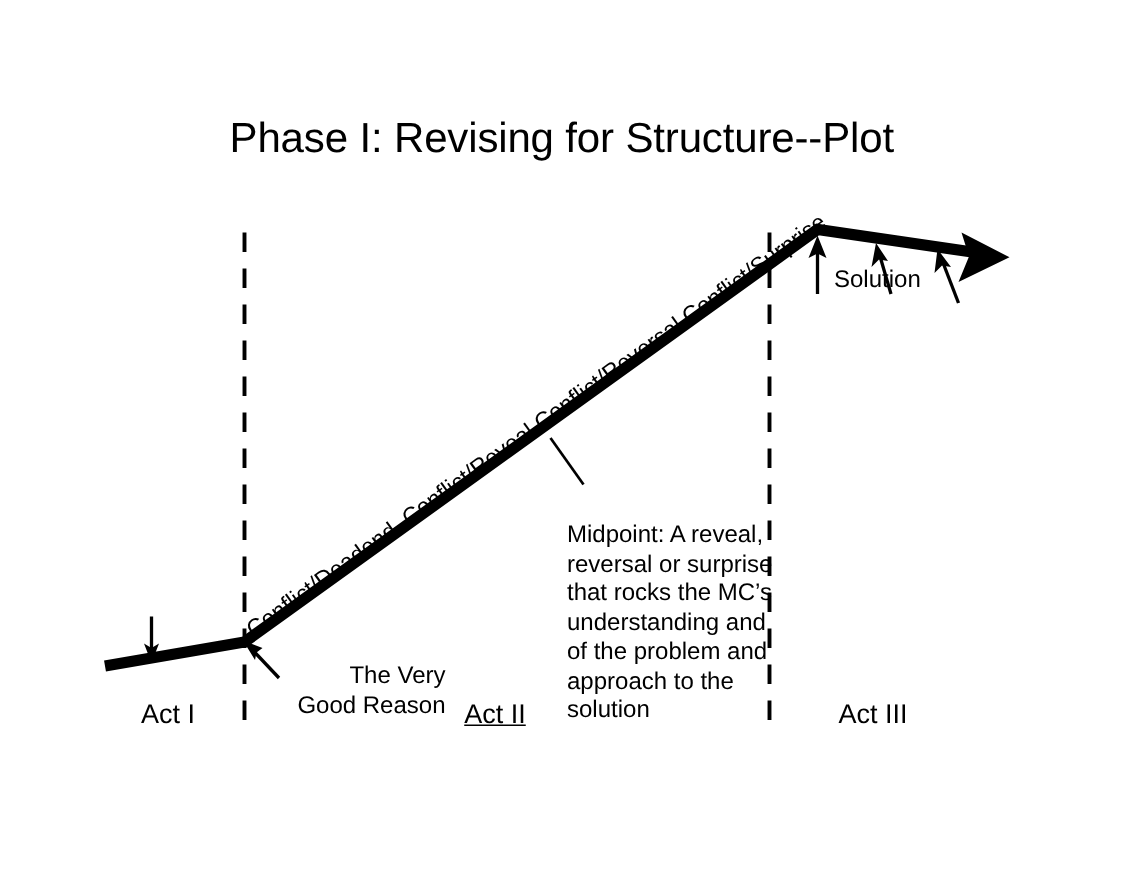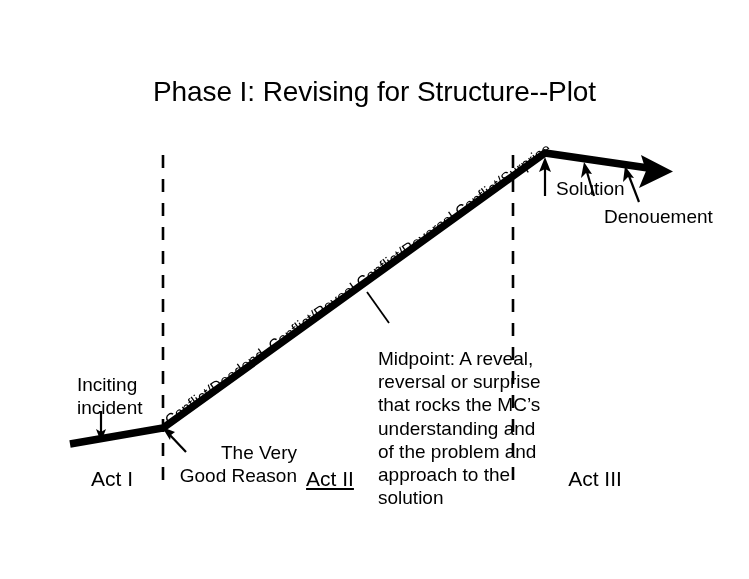--- a/index.html
+++ b/index.html
@@ -35,21 +35,21 @@
     left: 0;
     top: 76px;
     width: 749px;
     text-align: center;
     font-size: 28px;
     line-height: 1.15;
     letter-spacing: -0.1px;
     white-space: pre;
   }
   .ann {
-    font-size: 19px;
+    font-size: 16px;
   }
   #inciting-incident-label {
     left: 77px;
     top: 373px;
     width: 110px;
     text-align: left;
   }
   #very-good-reason-label {
     left: 177px;
     top: 441px;
@@ -75,27 +75,27 @@
     width: 90px;
     text-align: left;
   }
   #denouement-label {
     left: 604px;
     top: 205px;
     width: 130px;
     text-align: left;
   }
   .act-label {
-    font-size: 21px;
+    font-size: 18px;
     text-align: center;
     top: 466px;
   }
   #act-1-label { left: 72px; width: 80px; }
   #act-2-label { left: 290px; width: 80px; text-decoration: underline; }
-  #act-3-label { left: 555px; width: 80px; }
+  #act-3-label { left: 542px; width: 80px; }
   #rising-action-label {
     left: 167px;
     top: 413px;
     font-size: 15.5px;
     transform-origin: 0 50%;
     transform: rotate(-35.7deg);
     white-space: pre;
   }
 </style>
 </head>
@@ -125,40 +125,37 @@
     <line x1="545" y1="196" x2="545" y2="168" stroke="#000000" stroke-width="2.2"></line>
     <path d="M 545 157 L 539 172 L 545 169 L 551 172 Z" fill="#000000"></path>
 
     <line x1="594" y1="196" x2="587" y2="172" stroke="#000000" stroke-width="2.2"></line>
     <path d="M 584 162 L 581 178 L 586 173 L 592 174 Z" fill="#000000"></path>
 
     <line x1="639" y1="202" x2="629" y2="176" stroke="#000000" stroke-width="2.2"></line>
     <path d="M 625 166 L 623 182 L 628 177 L 634 178 Z" fill="#000000"></path>
   </svg>
 
-  <div class="txt ann" id="inciting-incident-label">Inciting
-incident</div>
 
   <div class="txt ann" id="very-good-reason-label">The Very
 Good Reason</div>
 
   <div class="txt" id="rising-action-label">Conflict/Deadend  Conflict/Reveal Conflict/Reversal Conflict/Surprise</div>
 
   <div class="txt ann" id="midpoint-label">Midpoint: A reveal,
 reversal or surprise
 that rocks the MC’s
 understanding and
 of the problem and
 approach to the
 solution</div>
 
 
   <div class="txt ann" id="solution-label">Solution</div>
 
-  <div class="txt ann" id="denouement-label">Denouement</div>
 
   <div class="txt act-label" id="act-1-label">Act I</div>
 
   <div class="txt act-label" id="act-2-label">Act II</div>
 
   <div class="txt act-label" id="act-3-label">Act III</div>
 
 </div>
 
 </body></html>

